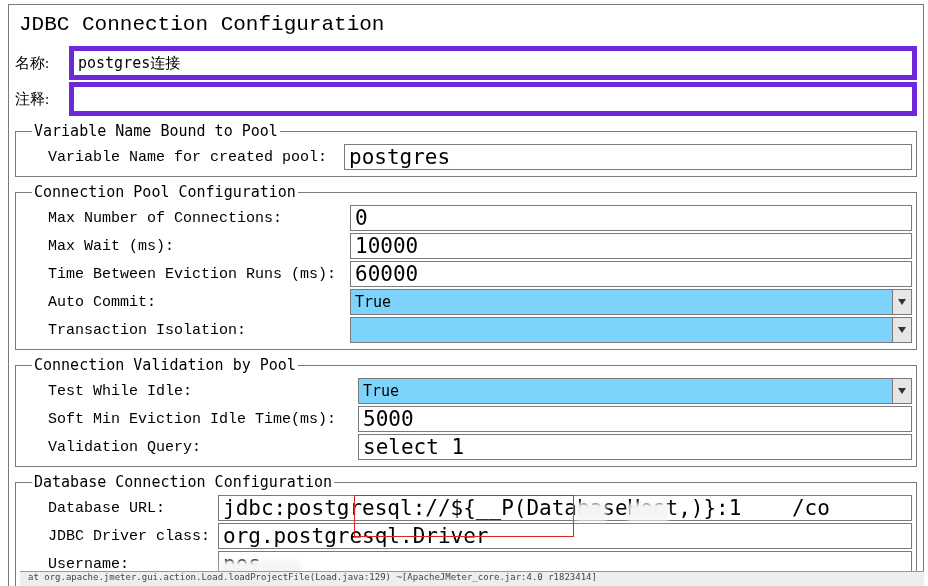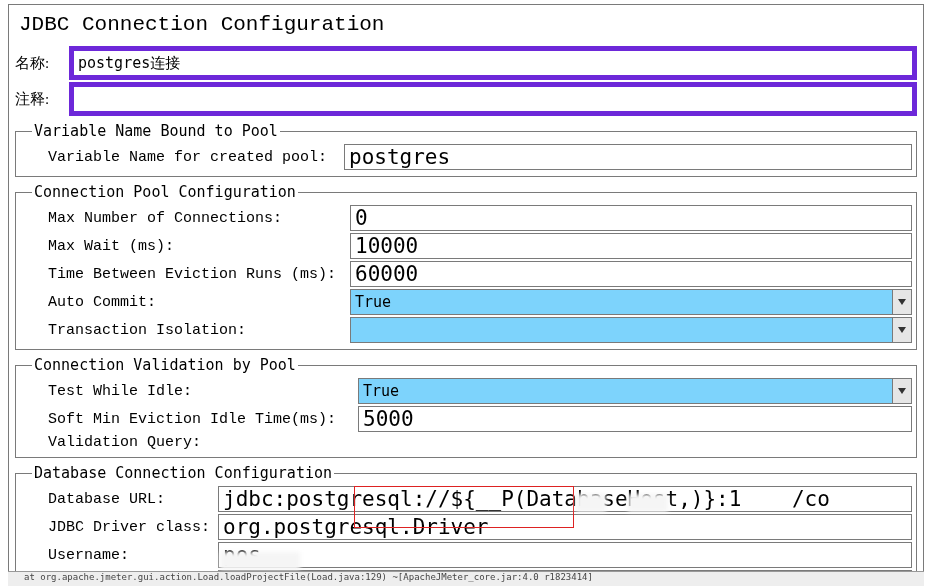--- a/index.html
+++ b/index.html
@@ -110,29 +110,29 @@
     filter: blur(2px);
     pointer-events: none;
   }
   .pwd-dots {
     font-size: 18px;
     letter-spacing: 4px;
     line-height: 22px;
   }
   .footer-strip {
     position: absolute;
-    left: 8px; right: 4px; bottom: 0;
+    left: 20px; right: 4px; bottom: 0;
     height: 14px;
     font-size: 9px;
     font-family: "Consolas", monospace;
     color: #444;
     white-space: nowrap;
     overflow: hidden;
     background: #eee;
-    padding: 0 16px;
+    padding: 0 8px;
     border-top: 1px solid #999;
   }
 </style>
 </head>
 <body>
 
 <div class="panel" style="position:relative;">
   <div class="title">JDBC Connection Configuration</div>
 
   <div class="toprow">
@@ -202,20 +202,21 @@
             </svg>
         </div>
       </div>
     </div>
     <div class="row">
       <div class="row-label w-val">Soft Min Eviction Idle Time(ms):</div>
       <input class="row-input" value="5000" style="">
     </div>
     <div class="row">
       <div class="row-label w-val">Validation Query:</div>
+      <input class="row-input" value="select 1" style="">
     </div>
   </fieldset>
 
   <fieldset class="group" style="position:relative;">
     <legend>Database Connection Configuration</legend>
     <div class="row">
       <div class="row-label w-db">Database URL:</div>
       <input class="row-input" value="jdbc:postgresql://${__P(DatabaseHost,)}:1    /co" style="">
     </div>
     <div class="row">

